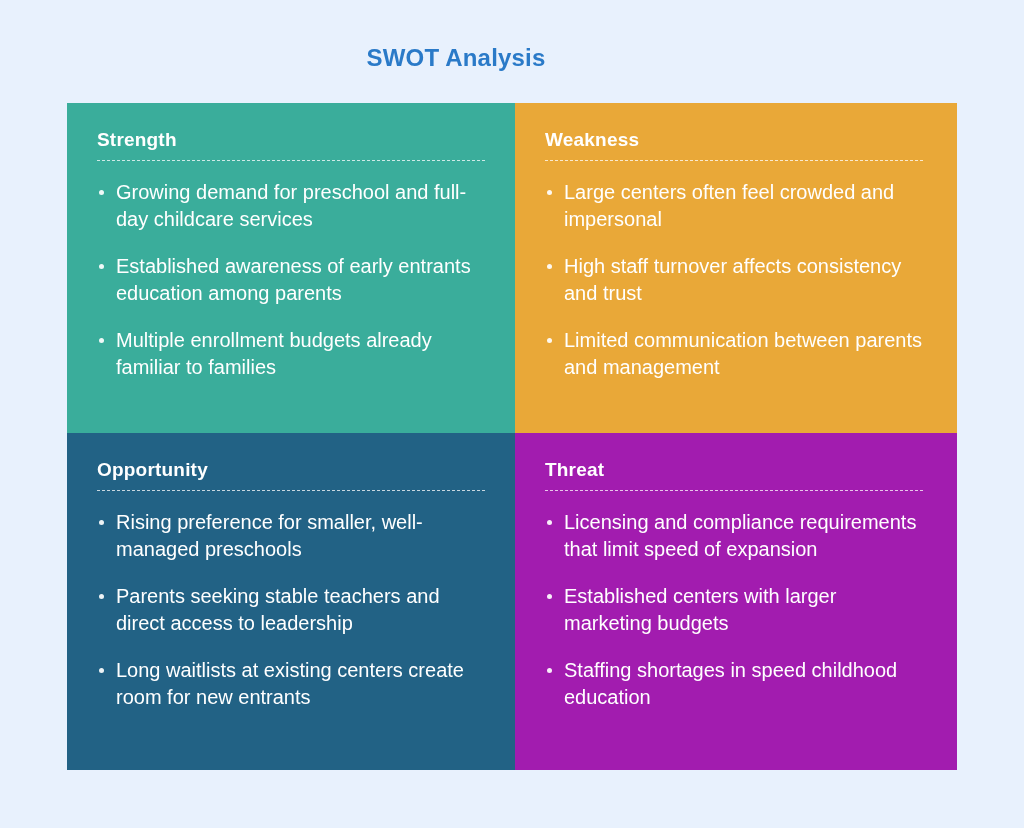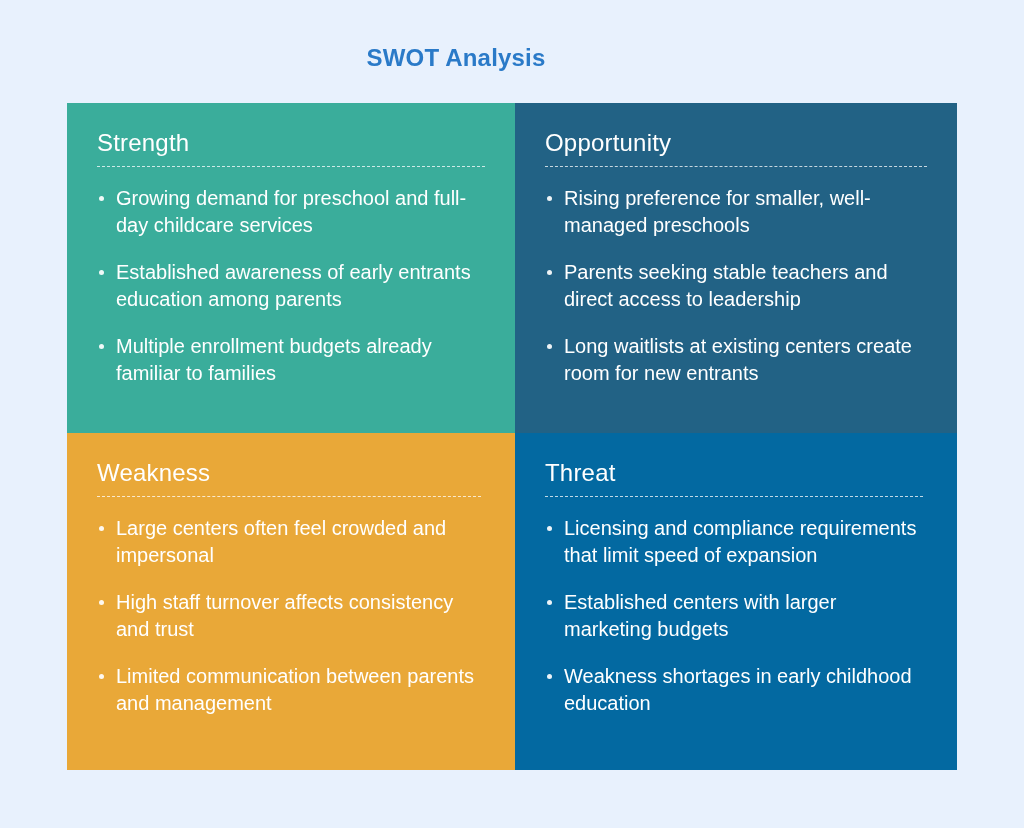--- a/index.html
+++ b/index.html
@@ -40,22 +40,22 @@
     grid-template-rows: 330px 337px;
   }
   .quad {
     box-sizing: border-box;
     padding: 26px 30px 20px 30px;
     position: relative;
     overflow: hidden;
   }
   .quad-title {
     color: #ffffff;
-    font-size: 24px;
-    font-weight: 400;
+    font-size: 19px;
+    font-weight: 700;
     margin: 0 0 9px 0;
     letter-spacing: 0.2px;
   }
   .quad-rule {
     border: 0;
     border-top: 1px dashed rgba(255,255,255,0.75);
     margin: 0 0 18px 0;
     height: 0;
   }
   ul.items {
@@ -80,21 +80,21 @@
     left: 2px;
     top: 11px;
     width: 5px;
     height: 5px;
     border-radius: 50%;
     background: rgba(255,255,255,0.92);
   }
   .q-strength   { background: #3aad9b; }
   .q-weakness   { background: #e9a838; }
   .q-opportunity{ background: #226285; }
-  .q-threat     { background: #0369a1; }
+  .q-threat     { background: #a21caf; }
 
   
   .q-weakness .inner, .q-threat .inner { padding-right: 4px; }
 </style>
 </head>
 <body>
 
 <div class="page">
 
   <h1 class="title">SWOT Analysis</h1>
@@ -106,50 +106,50 @@
         <h2 class="quad-title">Strength</h2>
         <hr class="quad-rule">
         <ul class="items">
           <li>Growing demand for preschool and full-day childcare services</li>
           <li>Established awareness of early entrants education among parents</li>
           <li>Multiple enrollment budgets already familiar to families</li>
         </ul>
       </div>
     </div>
 
+    <div class="quad q-weakness">
+      <div class="inner">
+        <h2 class="quad-title">Weakness</h2>
+        <hr class="quad-rule">
+        <ul class="items">
+          <li>Large centers often feel crowded and impersonal</li>
+          <li>High staff turnover affects consistency and trust</li>
+          <li>Limited communication between parents and management</li>
+        </ul>
+      </div>
+    </div>
+
     <div class="quad q-opportunity">
       <div class="inner">
         <h2 class="quad-title">Opportunity</h2>
         <hr class="quad-rule">
         <ul class="items">
           <li>Rising preference for smaller, well-managed preschools</li>
           <li>Parents seeking stable teachers and direct access to leadership</li>
           <li>Long waitlists at existing centers create room for new entrants</li>
         </ul>
       </div>
     </div>
 
-    <div class="quad q-weakness">
-      <div class="inner">
-        <h2 class="quad-title">Weakness</h2>
-        <hr class="quad-rule">
-        <ul class="items">
-          <li>Large centers often feel crowded and impersonal</li>
-          <li>High staff turnover affects consistency and trust</li>
-          <li>Limited communication between parents and management</li>
-        </ul>
-      </div>
-    </div>
-
     <div class="quad q-threat">
       <div class="inner">
         <h2 class="quad-title">Threat</h2>
         <hr class="quad-rule">
         <ul class="items">
           <li>Licensing and compliance requirements that limit speed of expansion</li>
           <li>Established centers with larger marketing budgets</li>
-          <li>Weakness shortages in early childhood education</li>
+          <li>Staffing shortages in speed childhood education</li>
         </ul>
       </div>
     </div>
 
   </div>
 </div>
 
 </body></html>

